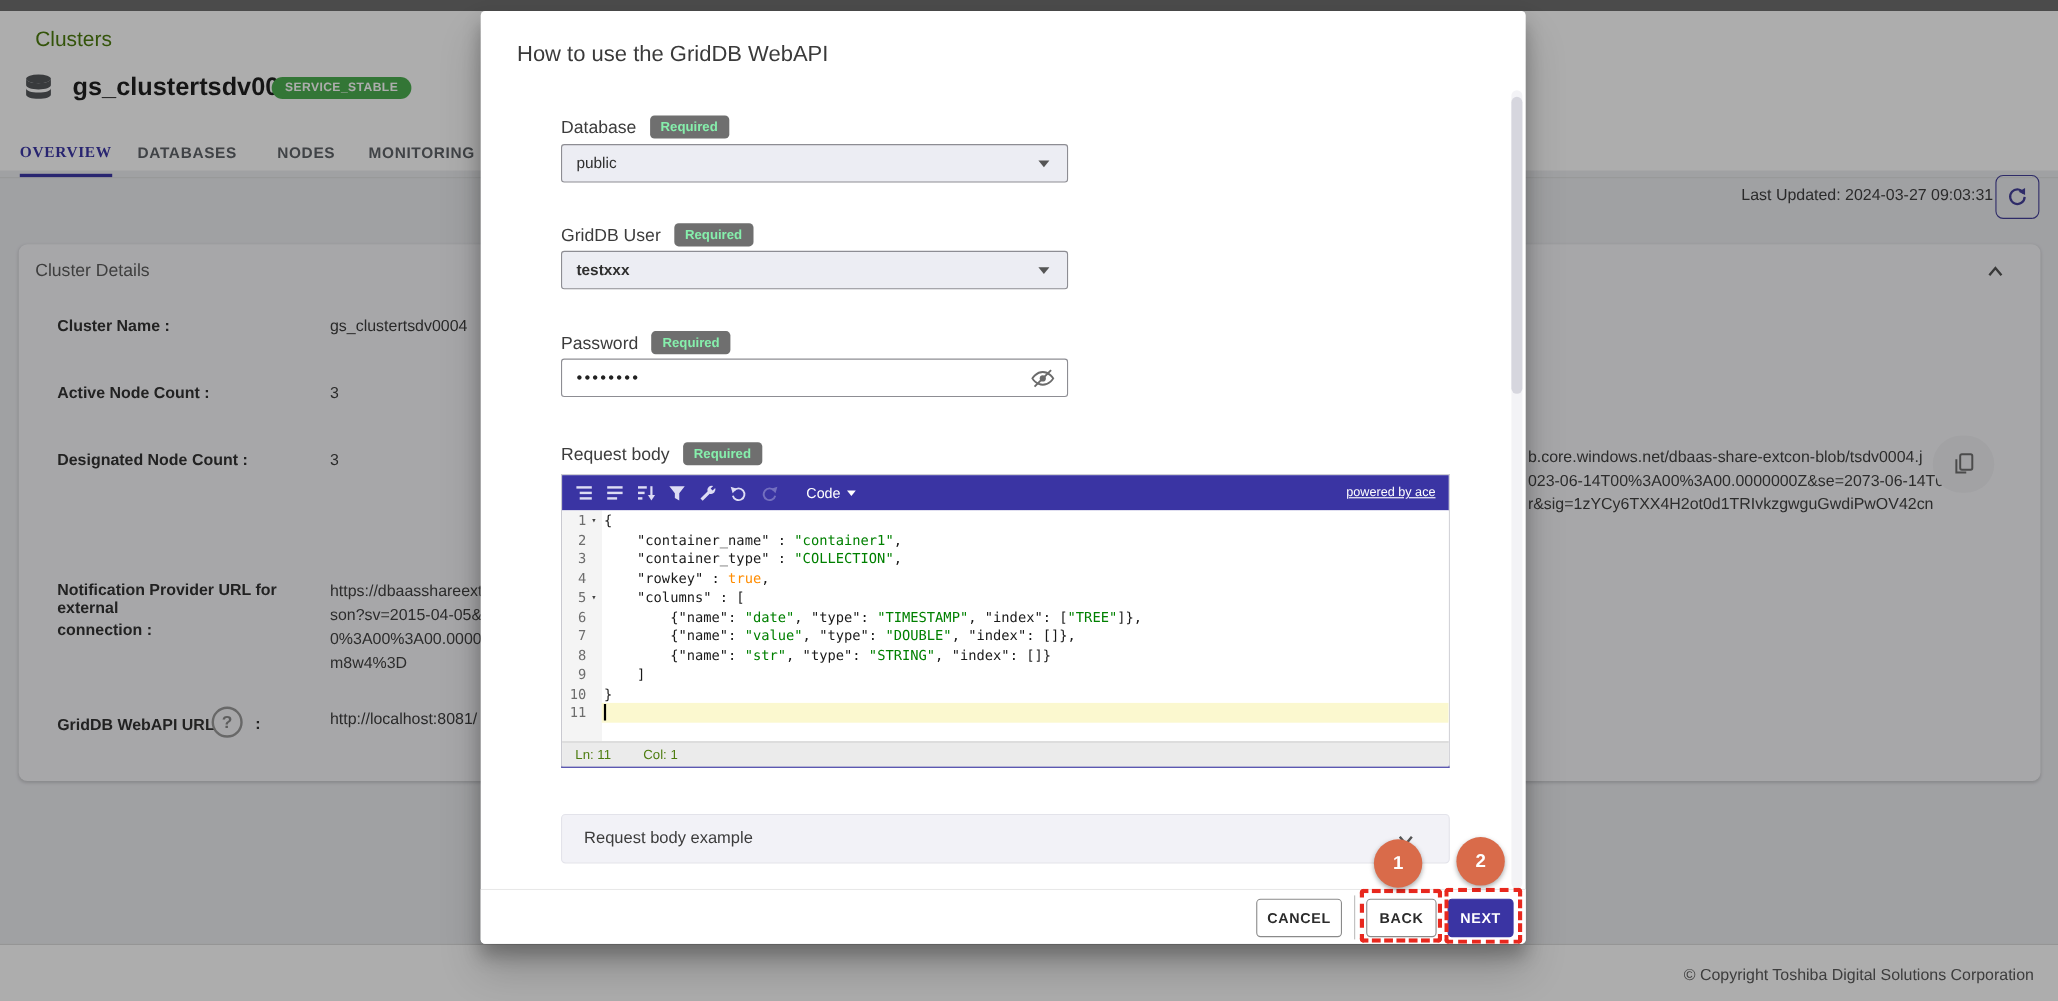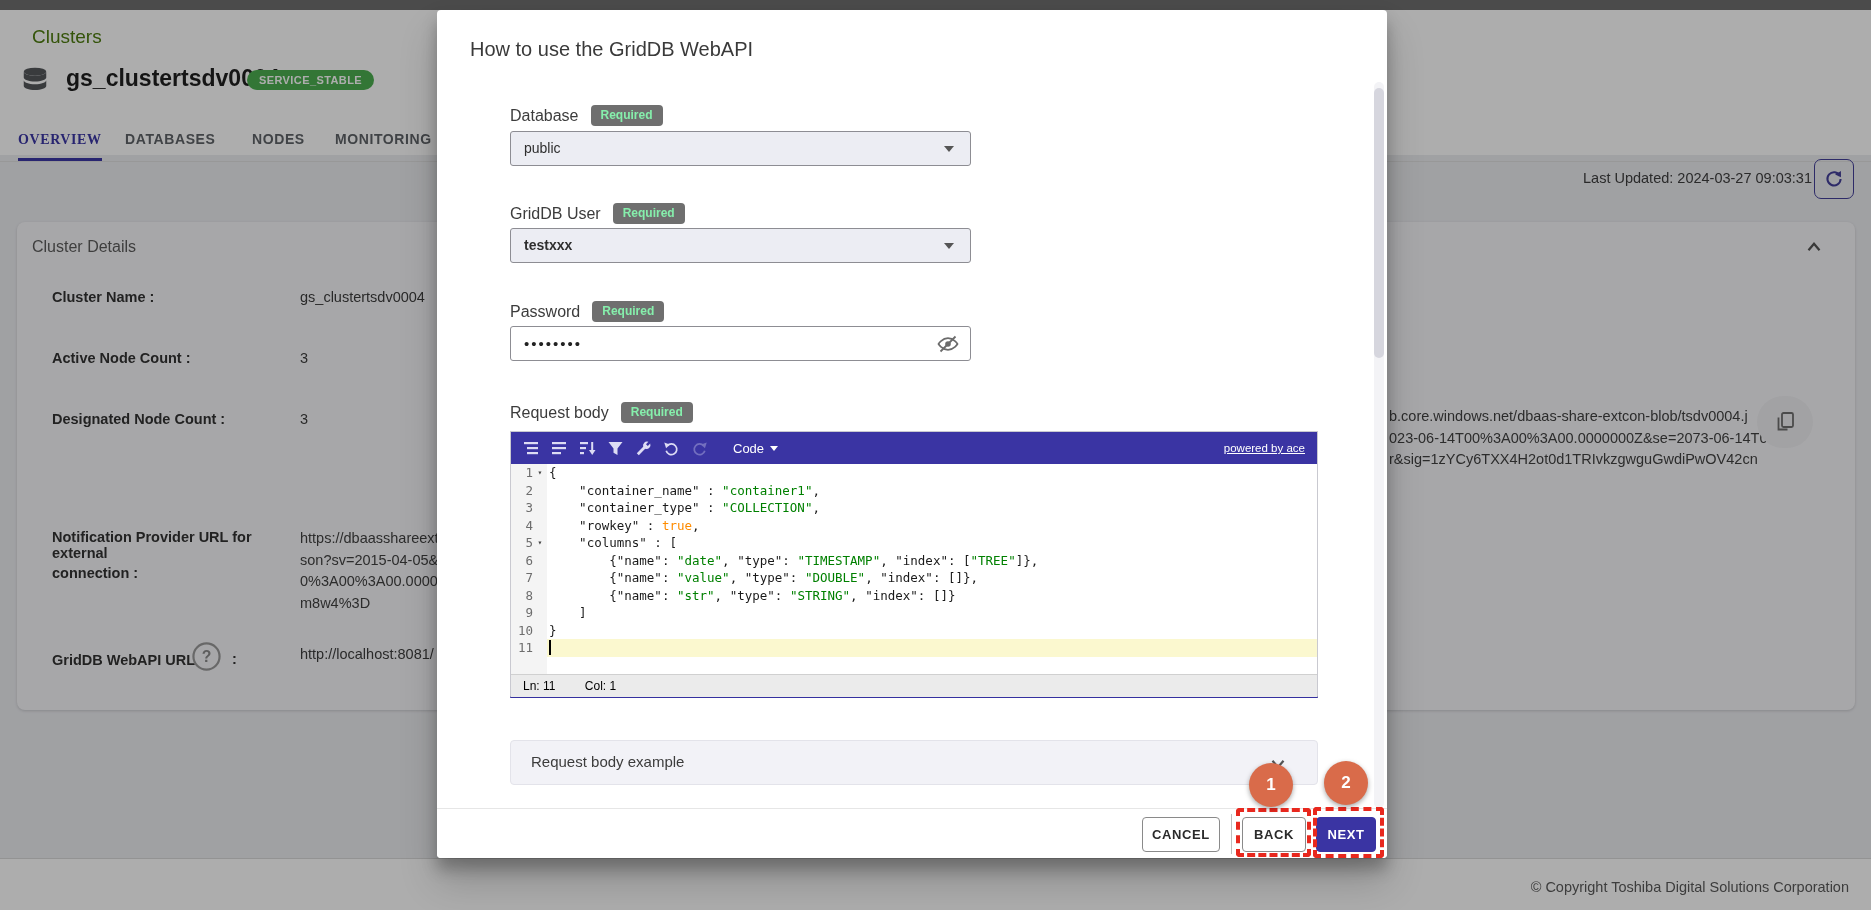--- a/index.html
+++ b/index.html
@@ -70,21 +70,21 @@
   .gut { width:36px; flex:0 0 36px; display:flex; color:#6d6d6d; }
   .gut .num { flex:0 0 22px; text-align:right; }
   .gut .fold { flex:0 0 14px; text-align:center; font-size:8px; color:#444; line-height:17.5px; }
   .ctext { flex:1; white-space:pre; color:#1a1a1a; padding-left:2px; position:relative; }
   .ctext.active { background:#FBF8CF; }
   .cursor { position:absolute; left:2px; top:1px; width:1.8px; height:15px; background:#000; }
   .tok-key { color:#1a1a1a; }
   .tok-str { color:#008000; }
   .tok-bool { color:#FF8C00; }
   .ed-status { position:absolute; left:0; top:242px; width:100%; height:23px; background:#ebebeb; border-top:1px solid #d0d0d0;
-    font-size:12px; color:#000000; line-height:22px; padding-left:12px; }
+    font-size:12px; color:#4d7c0f; line-height:22px; padding-left:12px; }
   .ed-status span { margin-right:26px; }
   
   .examplebar { position:absolute; left:73px; top:730px; width:808px; height:45px; background:#F2F2F7;
     border:1px solid #e3e3ea; border-radius:4px; cursor:pointer; }
   .examplebar .lbl { position:absolute; left:20px; top:12px; font-size:15px; color:#3c3c3c; }
   .examplebar .chev { right:28px; top:12px; }
   
   .mscroll-track { position:absolute; right:3px; top:72px; width:10px; height:726px; background:#f3f3f6; border-radius:5px; }
   .mscroll-thumb { position:absolute; right:3px; top:78px; width:10px; height:270px; background:#d6d6de; border-radius:5px; cursor:pointer; }
   

